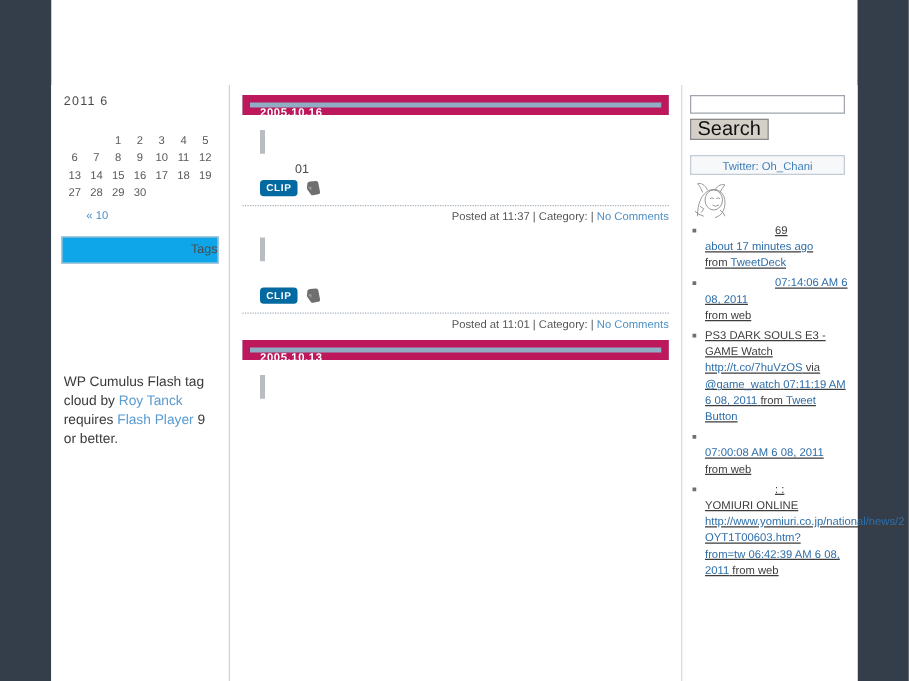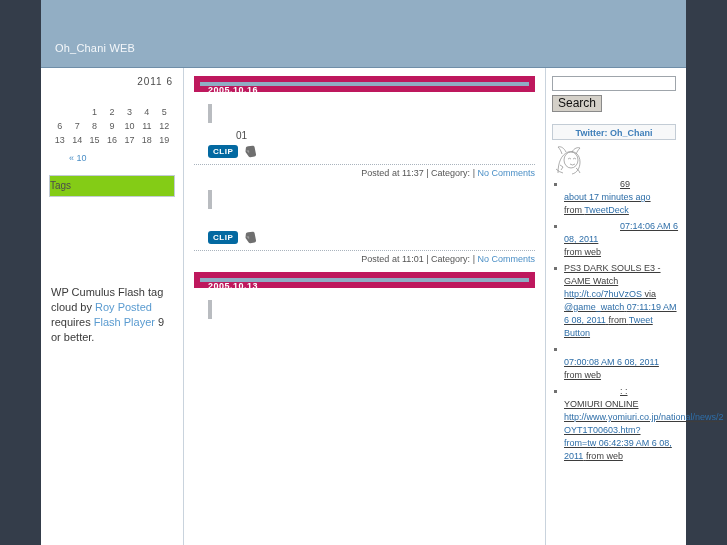--- a/index.html
+++ b/index.html
@@ -64,21 +64,21 @@
   }
   #col-left  { left: 0;   width: 143px; border-right: 1px solid #c9d3dd; }
   #col-main  { left: 143px; width: 362px; border-right: 1px solid #c9d3dd; }
   #col-right { left: 505px; width: 140px; }
 
   
   #calendar {
     padding: 8px 10px 0 10px;
   }
   #cal-caption {
-    text-align: right;
+    text-align: left;
     font-size: 10px;
     color: #4a4a4a;
     letter-spacing: 1px;
     margin-bottom: 4px;
   }
   table.cal {
     width: 100%;
     border-collapse: collapse;
     font-size: 9px;
     color: #5b5b5b;
@@ -104,23 +104,23 @@
   #cal-nav a, .lnk {
     color: #4b8fc6;
     text-decoration: none;
   }
 
   
   #tags-box {
     margin: 12px 8px 0 8px;
     height: 20px;
     line-height: 20px;
-    text-align: left;
+    text-align: right;
     border: 1px solid #c3ccd5;
-    background: #84cc16;
+    background: #0ea5e9;
     color: #4b4b4b;
     font-size: 10px;
   }
 
   
   #flash-notice {
     margin: 88px 10px 0 10px;
     font-size: 11px;
     line-height: 15px;
     color: #3a3a3a;
@@ -202,37 +202,37 @@
     box-sizing: border-box;
     font-family: "Liberation Sans", sans-serif;
     font-size: 10px;
     padding: 0 2px;
   }
   #search-button {
     margin-top: 4px;
     background: #d4d0c8;
     border: 1px solid #8a8a8a;
     font-family: "Liberation Sans", sans-serif;
-    font-size: 12px;
+    font-size: 16px;
     color: #111111;
     padding: 1px 5px;
     line-height: 13px;
   }
   #twitter-link-box {
     margin-top: 12px;
     width: 124px;
     height: 16px;
     line-height: 16px;
     text-align: center;
     border: 1px solid #c3ccd5;
     background: #f7f8f9;
     box-sizing: border-box;
     font-size: 9px;
   }
-  #twitter-link-box a { color: #3f7fba; text-decoration: none; font-weight: bold; }
+  #twitter-link-box a { color: #3f7fba; text-decoration: none; font-weight: normal; }
 
   #avatar {
     margin-top: 3px;
     width: 33px;
     height: 33px;
     background: #ffffff;
   }
 
   #tweet-list {
     margin: 2px 0 0 0;
@@ -262,23 +262,20 @@
   .tw-plain { color: #3d3d3d; }
   .overflow-line { white-space: nowrap; }
 
   .spacer-wide { display:inline-block; width: 56px; }
 </style>
 </head>
 <body>
 
 <div id="page">
 
-  <div id="header">
-    <div id="site-title">Oh_Chani WEB</div>
-  </div>
 
   <div id="cols">
 
     <div class="col" id="col-left">
 
       <div id="calendar">
         <div id="cal-caption">2011  6</div>
         <table class="cal">
           <thead>
             <tr>
@@ -312,31 +309,40 @@
             </tr>
             <tr>
               <td>13</td>
               <td>14</td>
               <td>15</td>
               <td>16</td>
               <td>17</td>
               <td>18</td>
               <td>19</td>
             </tr>
+            <tr>
+              <td>27</td>
+              <td>28</td>
+              <td>29</td>
+              <td>30</td>
+              <td></td>
+              <td></td>
+              <td></td>
+            </tr>
           </tbody>
         </table>
         <div id="cal-nav">
           <a href="#">« 10</a>
         </div>
       </div>
 
       <div id="tags-box">Tags</div>
 
       <div id="flash-notice">
-        <span>WP Cumulus Flash tag cloud by </span><a href="#">Roy Posted</a><span> requires </span><a href="#">Flash Player</a><span> 9 or better.</span>
+        <span>WP Cumulus Flash tag cloud by </span><a href="#">Roy Tanck</a><span> requires </span><a href="#">Flash Player</a><span> 9 or better.</span>
       </div>
 
     </div>
 
     <div class="col" id="col-main">
 
       <div class="post">
         <div class="post-head">2005.10.16</div>
         <div class="post-body">
           <div class="quote-bar"></div>

